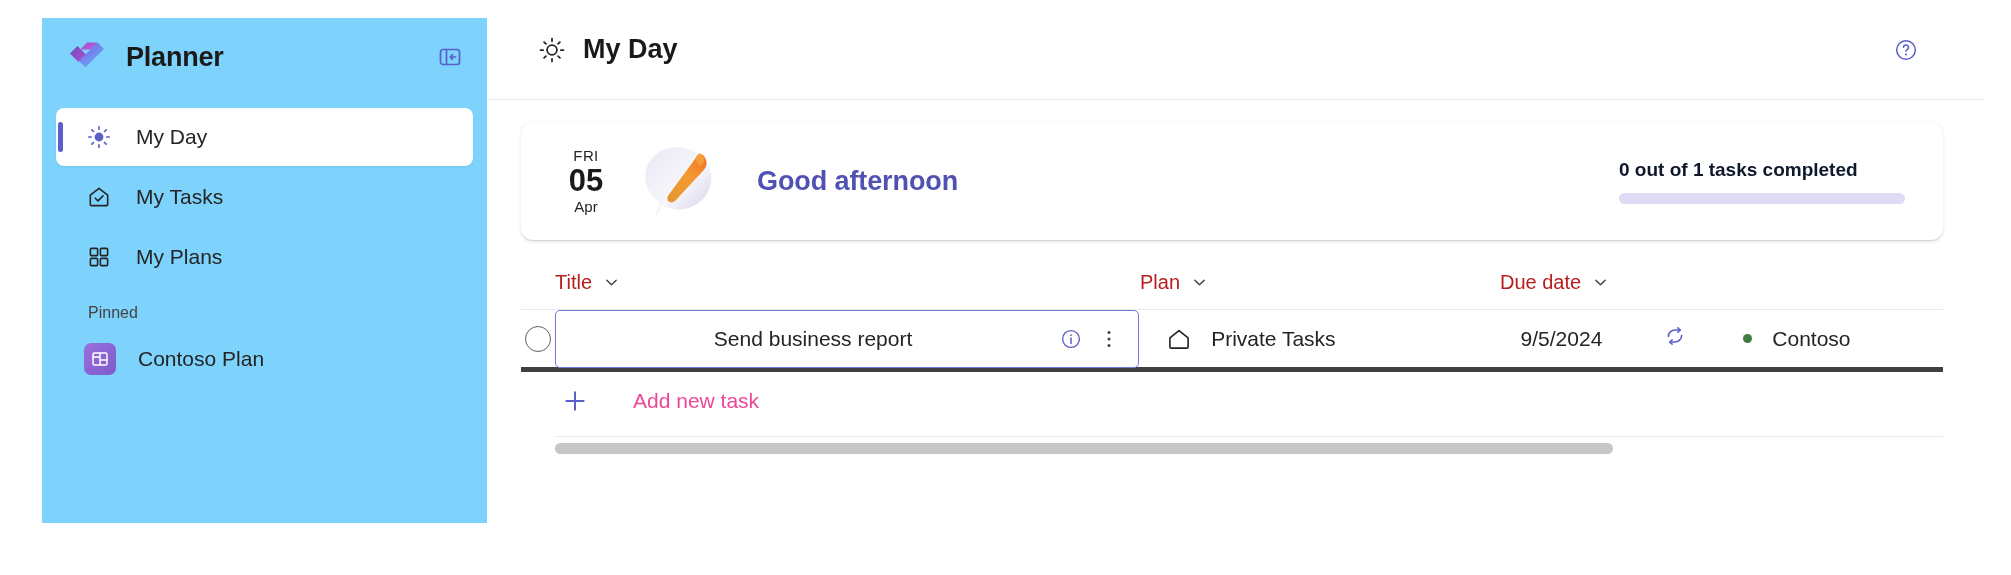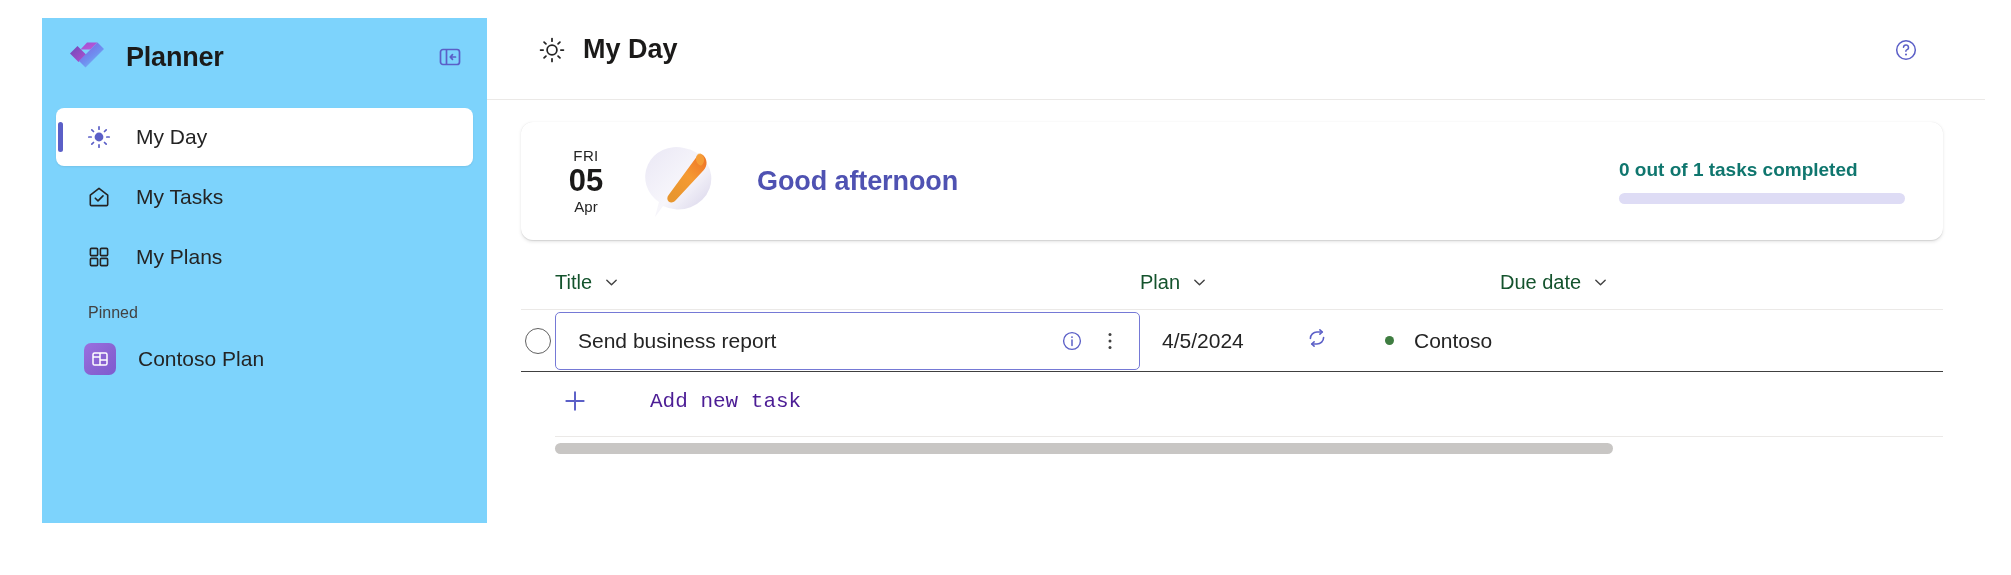--- a/index.html
+++ b/index.html
@@ -184,21 +184,21 @@
     margin-top: 6px;
   }
   .banner-progress {
     margin-left: auto;
     width: 290px;
     padding-right: 4px;
   }
   .progress-label {
     font-size: 19px;
     font-weight: bold;
-    color: #0f766e;
+    color: #0f172a;
     margin-bottom: 12px;
     white-space: nowrap;
   }
   .progress-track {
     height: 11px;
     border-radius: 6px;
     background: #dedcf5;
     overflow: hidden;
   }
   .progress-fill {
@@ -214,36 +214,37 @@
     align-items: center;
     height: 54px;
     border-bottom: 1px solid #ebe9e7;
     margin-right: 68px;
     padding-left: 34px;
   }
   .th {
     display: flex;
     align-items: center;
     font-size: 20px;
-    color: #14532d;
+    color: #b91c1c;
     cursor: pointer;
   }
   .th .chev { margin-left: 12px; display: flex; }
   .col-title { width: 585px; }
   .col-plan  { width: 360px; }
   .col-due   { width: 225px; }
   .col-prio  { width: 220px; }
 
   .trow {
     display: flex;
     align-items: center;
     height: 62px;
-    border-bottom: 1px solid #404040;
+    border-bottom: 5px solid #404040;
     margin-right: 68px;
     padding-left: 0;
+    text-align: center;
   }
   .checkcell {
     width: 34px;
     display: flex;
     align-items: center;
     justify-content: center;
     flex: 0 0 34px;
     cursor: pointer;
   }
   .task-circle {
@@ -294,24 +295,23 @@
 
   .addrow {
     display: flex;
     align-items: center;
     height: 58px;
     padding-left: 40px;
     cursor: pointer;
   }
   .add-plus { width: 28px; height: 28px; display:flex; align-items:center; justify-content:center; }
   .add-label {
-    margin-left: 61px;
+    margin-left: 44px;
     font-size: 21px;
-    color: #4c1d95;
-    font-family: Liberation Mono, monospace;
+    color: #ec4899;
   }
 
   .scrollbar-area {
     margin-top: 6px;
     margin-left: 34px;
     margin-right: 68px;
     border-top: 1px solid #ebe9e7;
     padding-top: 6px;
     height: 22px;
   }
@@ -542,23 +542,31 @@
           </span>
           <span class="row-icon">
             <svg width="24" height="24" viewBox="0 0 24 24">
               <circle cx="12" cy="5.6" r="1.5" fill="#424242"></circle>
               <circle cx="12" cy="12" r="1.5" fill="#424242"></circle>
               <circle cx="12" cy="18.4" r="1.5" fill="#424242"></circle>
             </svg>
           </span>
         </div>
 
+        <div class="cell cell-plan">
+          <span class="plan-home">
+            <svg width="26" height="26" viewBox="0 0 24 24">
+              <path d="M3.6 11 L12 4.2 L20.4 11 L20.4 19.3 A1.1 1.1 0 0 1 19.3 20.4 L4.7 20.4 A1.1 1.1 0 0 1 3.6 19.3 Z" fill="none" stroke="#242424" stroke-width="1.5" stroke-linejoin="round"></path>
+            </svg>
+          </span>
+          <span class="plan-name">Private Tasks</span>
+        </div>
 
         <div class="cell cell-due">
-          <span>4/5/2024</span>
+          <span>9/5/2024</span>
           <span>
             <svg width="24" height="24" viewBox="0 0 24 24">
               <path d="M5.4 12.5 A6.6 6.6 0 0 1 12 6 L17 6" fill="none" stroke="#5b5fc7" stroke-width="1.6" stroke-linecap="round"></path>
               <path d="M14.9 3.9 L17.3 6 L14.9 8.1" fill="none" stroke="#5b5fc7" stroke-width="1.6" stroke-linecap="round" stroke-linejoin="round"></path>
               <path d="M18.6 11.5 A6.6 6.6 0 0 1 12 18 L7 18" fill="none" stroke="#5b5fc7" stroke-width="1.6" stroke-linecap="round"></path>
               <path d="M9.1 15.9 L6.7 18 L9.1 20.1" fill="none" stroke="#5b5fc7" stroke-width="1.6" stroke-linecap="round" stroke-linejoin="round"></path>
             </svg>
           </span>
         </div>
 

